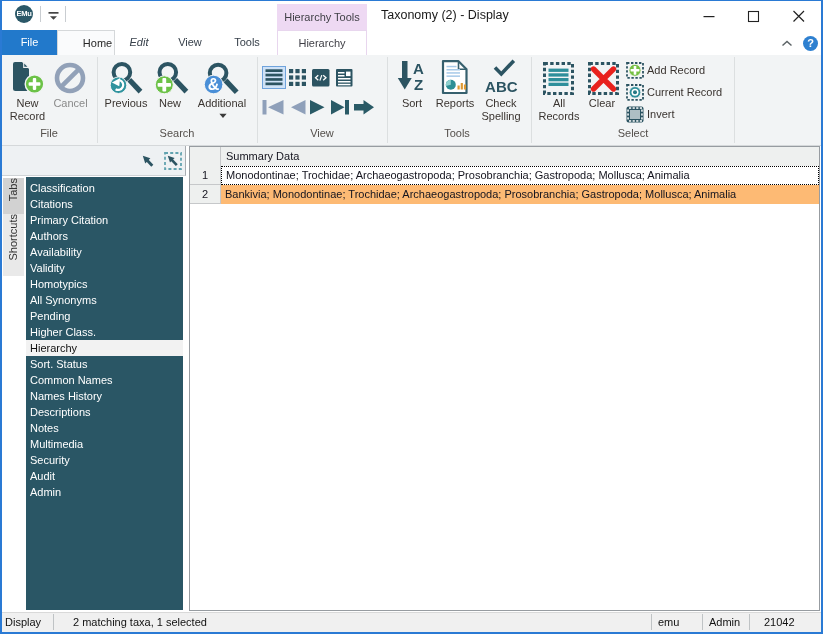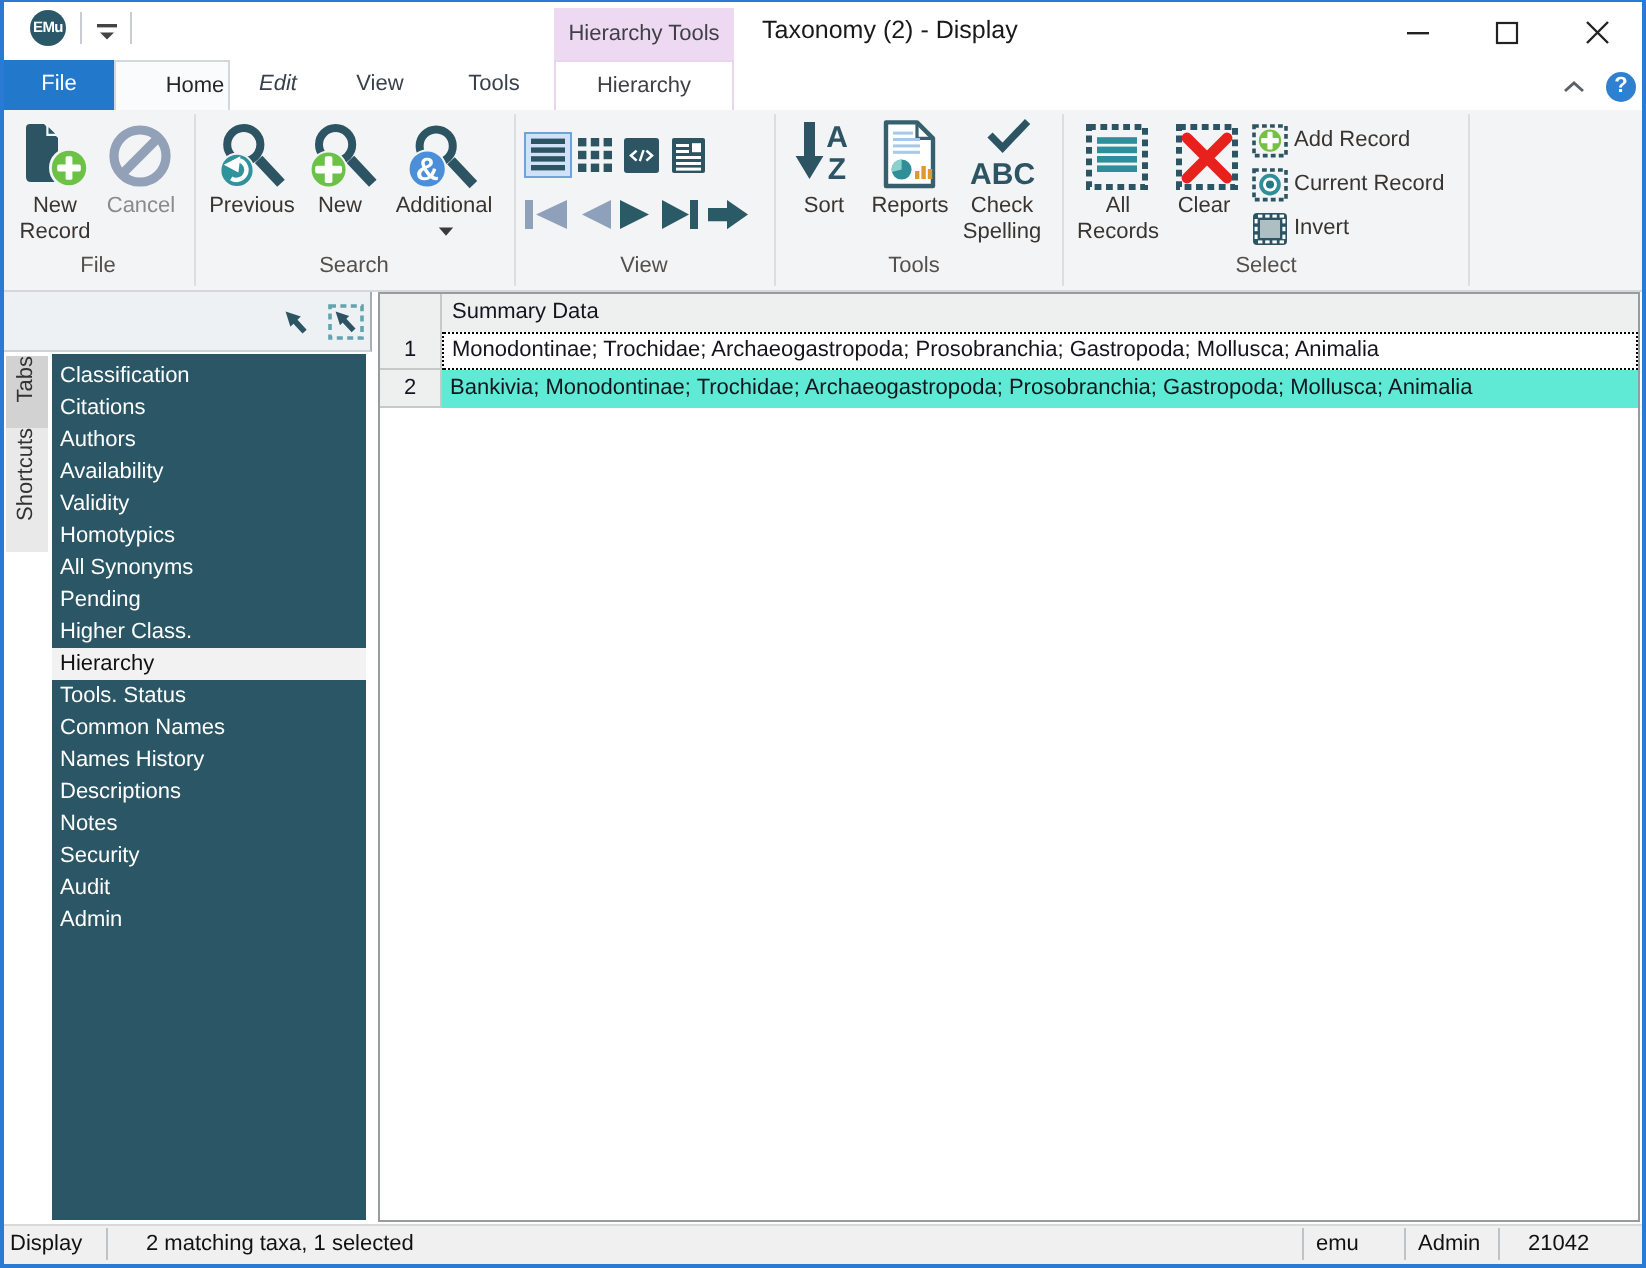--- a/index.html
+++ b/index.html
@@ -276,45 +276,47 @@
   <svg class="abs" style="left:164px; top:152px;" width="18" height="18" viewBox="0 0 18 18">
     <rect x="1" y="1" width="16" height="16" fill="none" stroke="#62a3b0" stroke-width="1.8" stroke-dasharray="3,2.2"></rect>
     <path d="M3.8 3.8 L10.6 6 L6 10.6 Z" fill="#2c5462"></path>
     <path d="M6.8 6.8 L12.8 13.2" stroke="#2c5462" stroke-width="2.6"></path>
   </svg>
   <div class="abs vtab" id="vtab1"><span>Tabs</span></div>
   <div class="abs vtab" id="vtab2"><span>Shortcuts</span></div>
   <div class="abs" id="teal">
     <div class="titem">Classification</div>
     <div class="titem">Citations</div>
+    <div class="titem">Primary Citation</div>
     <div class="titem">Authors</div>
     <div class="titem">Availability</div>
     <div class="titem">Validity</div>
     <div class="titem">Homotypics</div>
     <div class="titem">All Synonyms</div>
     <div class="titem">Pending</div>
     <div class="titem">Higher Class.</div>
     <div class="titem sel">Hierarchy</div>
-    <div class="titem">Tools. Status</div>
+    <div class="titem">Sort. Status</div>
     <div class="titem">Common Names</div>
     <div class="titem">Names History</div>
     <div class="titem">Descriptions</div>
     <div class="titem">Notes</div>
+    <div class="titem">Multimedia</div>
     <div class="titem">Security</div>
     <div class="titem">Audit</div>
     <div class="titem">Admin</div>
   </div>
   <div class="abs" id="tablepanel">
     <div class="hdr" style="left:0; top:0; width:629px; height:19px; border-bottom:1px solid #c6c8ca;"></div>
     <div class="hdr" style="left:0; top:0; width:31px; height:19px; border-right:1px solid #c6c8ca;"></div>
     <div class="hdr" style="left:31px; top:0; width:598px; height:32px; padding-left:5px; line-height:18px;">Summary Data</div>
     <div class="hdr" style="left:0; top:19px; width:31px; height:19px; border-bottom:1px solid #c6c8ca; border-right:1px solid #c6c8ca; text-align:center; line-height:18px;">1</div>
     <div class="hdr" style="left:0; top:38px; width:31px; height:19px; border-bottom:1px solid #c6c8ca; border-right:1px solid #c6c8ca; text-align:center; line-height:18px;">2</div>
     <div style="position:absolute; left:31px; top:19px; width:598px; height:19px; border:1px dotted #000; background:#fff; line-height:17px; padding-left:4px; font-size:11px; color:#14141e; white-space:nowrap; overflow:hidden;">Monodontinae; Trochidae; Archaeogastropoda; Prosobranchia; Gastropoda; Mollusca; Animalia</div>
-    <div style="position:absolute; left:31px; top:38px; width:598px; height:19px; background:#5eead4; line-height:19px; padding-left:4px; font-size:11px; color:#14141e; white-space:nowrap; overflow:hidden;">Bankivia; Monodontinae; Trochidae; Archaeogastropoda; Prosobranchia; Gastropoda; Mollusca; Animalia</div>
+    <div style="position:absolute; left:31px; top:38px; width:598px; height:19px; background:#fdba74; line-height:19px; padding-left:4px; font-size:11px; color:#14141e; white-space:nowrap; overflow:hidden;">Bankivia; Monodontinae; Trochidae; Archaeogastropoda; Prosobranchia; Gastropoda; Mollusca; Animalia</div>
   </div>
 
   <div class="abs" id="statusbar"></div>
   <div class="abs sitem" style="left:5px;">Display</div>
   <div class="abs ssep" style="left:53px;"></div>
   <div class="abs sitem" style="left:61px;margin-left:12px;">2 matching taxa, 1 selected</div>
   <div class="abs ssep" style="left:651px;"></div>
   <div class="abs sitem" style="left:658px;">emu</div>
   <div class="abs ssep" style="left:702px;"></div>
   <div class="abs sitem" style="left:709px;">Admin</div>

